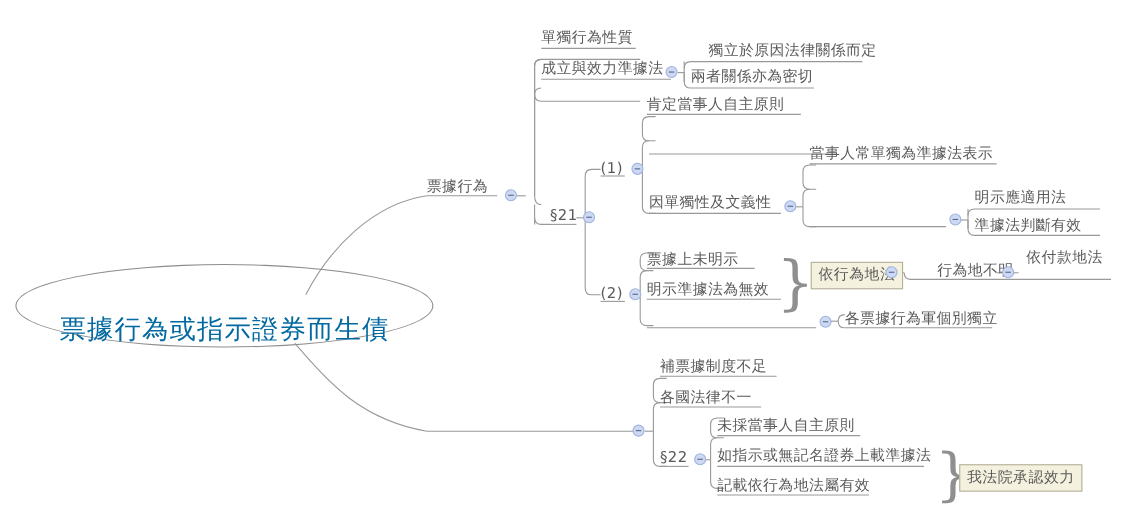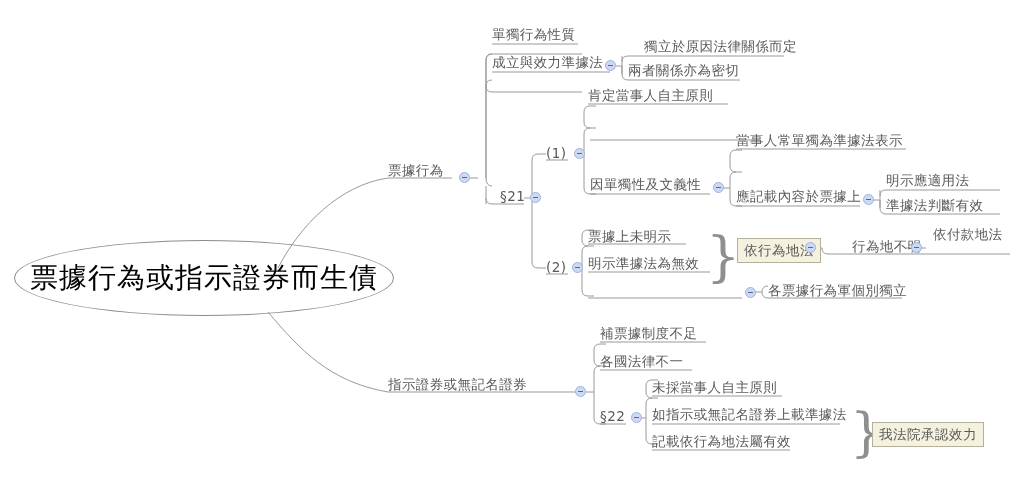--- a/index.html
+++ b/index.html
@@ -19,25 +19,25 @@
     color:#5a5a5a;
     font-size:13.5px;
     line-height:16px;
     letter-spacing:0.4px;
   }
   .node .txt{display:inline-block;}
 
   
   .root{
     position:absolute;
-    display:flex;align-items:center;justify-content:center;
+    display:flex;align-items:flex-end;justify-content:center;
     border:1px solid #8d8d8d;
     border-radius:50%;
-    color:#000000;
-    font-size:28px;
+    color:#0369a1;
+    font-size:24px;
     letter-spacing:1px;
     box-sizing:border-box;
     background:transparent;
   }
 
   
   .toggle{
     position:absolute;
     width:11px;height:11px;
     border-radius:50%;
@@ -233,23 +233,20 @@
     <span class="txt">肯定當事人自主原則</span>
   </div>
   <div class="node" style="left:590px;top:176px;">
     <span class="txt">因單獨性及文義性</span>
   </div>
   <div class="toggle" style="left:713px;top:182px;"></div>
 
   <div class="node" style="left:736px;top:132px;">
     <span class="txt">當事人常單獨為準據法表示</span>
   </div>
-  <div class="node" style="left:736px;top:188px;">
-    <span class="txt">應記載內容於票據上</span>
-  </div>
   <div class="toggle" style="left:863px;top:194px;"></div>
 
   <div class="node" style="left:886px;top:172px;">
     <span class="txt">明示應適用法</span>
   </div>
   <div class="node" style="left:886px;top:197px;text-align:center;">
     <span class="txt">準據法判斷有效</span>
   </div>
 
   <div class="node" style="left:546px;top:259px;">
@@ -276,23 +273,20 @@
   <div class="toggle" style="left:805px;top:242px;"></div>
 
   <div class="node" style="left:828px;top:238px;margin-left:24px;">
     <span class="txt">行為地不明</span>
   </div>
   <div class="toggle" style="left:911px;top:242px;"></div>
   <div class="node" style="left:933px;top:226px;">
     <span class="txt">依付款地法</span>
   </div>
 
-  <div class="node" style="left:388px;top:376px;">
-    <span class="txt">指示證券或無記名證券</span>
-  </div>
   <div class="toggle" style="left:575px;top:386px;"></div>
 
   <div class="node" style="left:600px;top:325px;">
     <span class="txt">補票據制度不足</span>
   </div>
   <div class="node" style="left:600px;top:353px;">
     <span class="txt">各國法律不一</span>
   </div>
 
   <div class="node" style="left:600px;top:408px;">

